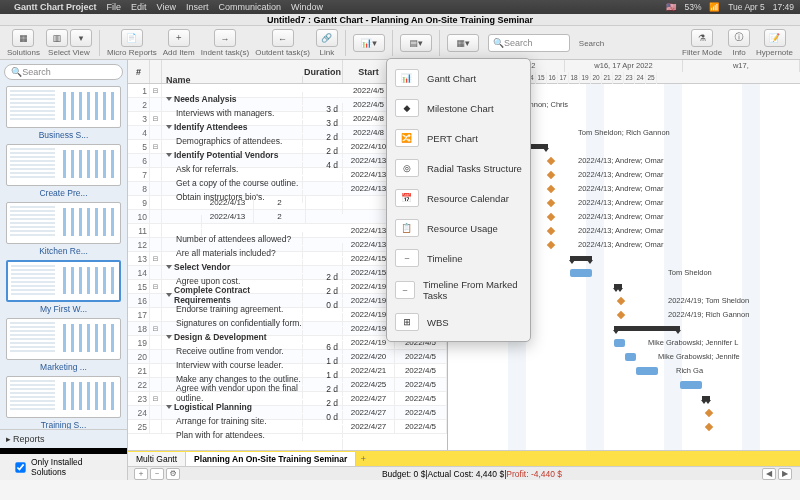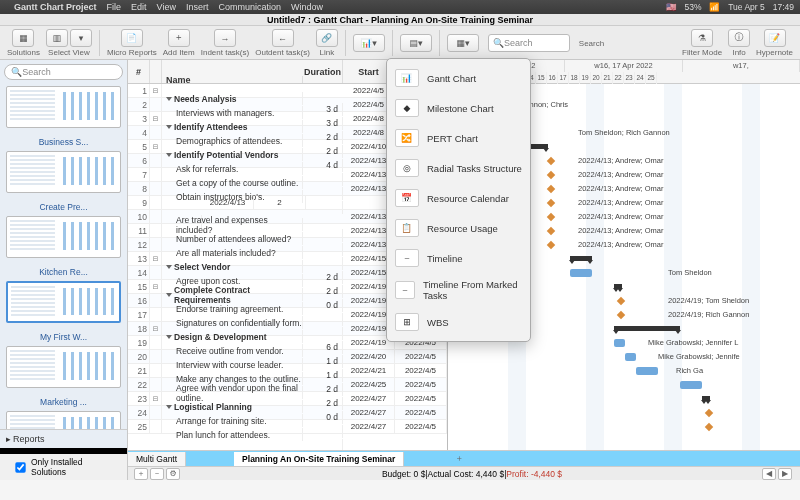--- a/index.html
+++ b/index.html
@@ -23,21 +23,21 @@
 
 .main { display: flex; height: 420px; }
 .sidebar { width: 128px; background: #e8eef5; border-right: 1px solid #c8c8c8; display: flex; flex-direction: column; }
 .sidesearch { margin: 4px; height: 16px; background: #fff; border: 1px solid #bbb; border-radius: 8px; padding: 0 6px; font-size: 9px; color: #888; display:flex; align-items:center; }
 .thumbs { flex: 1; overflow: hidden; padding: 2px 6px; }
 .thumb { margin-bottom: 4px; text-align: center; }
 .thumbimg { width: 100%; height: 42px; background: #fff; border: 1px solid #bbb; border-radius: 2px; position: relative; overflow: hidden; }
 .thumbimg.sel { border: 2px solid #4a90d9; }
 .thumbimg::before { content:""; position:absolute; left:3px; top:3px; width:40%; height:80%; background: repeating-linear-gradient(#e0e8f0 0 2px, transparent 2px 4px); }
 .thumbimg::after { content:""; position:absolute; right:3px; top:5px; width:48%; height:70%; background: repeating-linear-gradient(90deg, #9ec5e8 0 3px, transparent 3px 8px); }
-.thumblabel { font-size: 8.5px; color: #2a5a9a; margin-top: 9px; white-space: nowrap; overflow: hidden; text-overflow: ellipsis; }
+.thumblabel { font-size: 8.5px; color: #2a5a9a; margin-top: 2px; white-space: nowrap; overflow: hidden; text-overflow: ellipsis; }
 .sidereports { border-top: 1px solid #ccc; padding: 4px 6px; font-size: 9px; color: #333; }
 .sidebtm { border-top: 6px solid #000000; padding: 3px 14px; font-size: 8.5px; background:#f0f0f0; display:flex; align-items:center;}
 .sidebtm input { margin-right:4px; transform: scale(0.8);}
 
 .content { flex: 1; display: flex; flex-direction: column; position: relative; }
 .gridwrap { flex: 1; display: flex; overflow: hidden; background: #fff; }
 .taskgrid { width: 320px; border-right: 1px solid #bbb; overflow: hidden; }
 .ghead { display: flex; height: 24px; background: #f5f5f5; border-bottom: 1px solid #ccc; font-size: 9px; font-weight: 600; color: #333; }
 .ghead div { border-right: 1px solid #ddd; display: flex; align-items: center; justify-content: center; }
 .col-num { width: 22px; }
@@ -70,21 +70,21 @@
 .gsum { position: absolute; height: 5px; top: 4px; background: #333; }
 .gsum::before, .gsum::after { content:""; position:absolute; bottom:-3px; width:0; height:0; border-left:3px solid transparent; border-right:3px solid transparent; border-top:4px solid #333;}
 .gsum::before { left:-1px; } .gsum::after { right:-1px; }
 .gmile { position: absolute; width: 6px; height: 6px; top: 4px; background: #d98c3a; transform: rotate(45deg); }
 .glabel { position: absolute; font-size: 7.5px; color: #444; top: 2px; white-space: nowrap; }
 
 .dropdown { position: absolute; left: 258px; top: -2px; width: 145px; background: #f2f2f2; border: 1px solid #aaa; border-radius: 5px; box-shadow: 0 4px 16px rgba(0,0,0,0.25); z-index: 100; padding: 4px 0; }
 .dditem { display: flex; align-items: center; padding: 6px 8px; font-size: 9.5px; color: #333; }
 .ddicon { width: 24px; height: 18px; margin-right: 8px; background: #fff; border: 1px solid #ccc; border-radius: 2px; display:flex; align-items:center; justify-content:center; font-size:9px; }
 
-.tabbar { height: 16px; background: #7dd3fc; border-top: 1px solid #ccc; display: flex; align-items: center; font-size: 8.5px; gap: 48px; }
+.tabbar { height: 16px; background: #fde047; border-top: 1px solid #ccc; display: flex; align-items: center; font-size: 8.5px; }
 .tab { padding: 2px 8px; border-right: 1px solid #ccc; background: #f5f5f5; }
 .tab.active { background: #fff; font-weight: 600; }
 .tabadd { width: 14px; text-align: center; color: #666; }
 
 .statusbar { height: 14px; background: #ececec; border-top: 1px solid #ccc; display: flex; align-items: center; font-size: 8.5px; padding: 0 6px; }
 .statusbar .sbbtn { width:14px; height:12px; border:1px solid #bbb; border-radius:2px; margin-right:2px; background:#fff; text-align:center; line-height:10px; font-size:8px; color:#666;}
 .statusbar .sbcenter { flex:1; text-align:center; }
 .statusbar .profit { color: #c0392b; }
 </style>
 </head>
@@ -320,21 +320,20 @@
             <div class="grow">
               <div class="col-num">9</div>
               <div class="col-i"></div>
               <div class="col-dur"></div>
               <div class="col-start">2022/4/13</div>
               <div class="col-fin">2</div>
             </div>
             <div class="grow">
               <div class="col-num">10</div>
               <div class="col-i"></div>
-              <div class="col-name indent1">Are travel and expenses included?</div>
               <div class="col-dur"></div>
               <div class="col-start">2022/4/13</div>
               <div class="col-fin">2</div>
             </div>
             <div class="grow">
               <div class="col-num">11</div>
               <div class="col-i"></div>
               <div class="col-name indent1">Number of attendees allowed?</div>
               <div class="col-dur"></div>
               <div class="col-start">2022/4/13</div>
@@ -440,21 +439,21 @@
               <div class="col-num">24</div>
               <div class="col-i"></div>
               <div class="col-name indent1">Arrange for training site.</div>
               <div class="col-dur"></div>
               <div class="col-start">2022/4/27</div>
               <div class="col-fin">2022/4/5</div>
             </div>
             <div class="grow">
               <div class="col-num">25</div>
               <div class="col-i"></div>
-              <div class="col-name indent1">Plan lunch for attendees.</div>
+              <div class="col-name indent1">Plan with for attendees.</div>
               <div class="col-dur"></div>
               <div class="col-start">2022/4/27</div>
               <div class="col-fin">2022/4/5</div>
             </div>
           </div>
       </div>
 
       <div class="gantt">
         <div class="ganthead">
           <div class="ghr1" id="ghr1">

